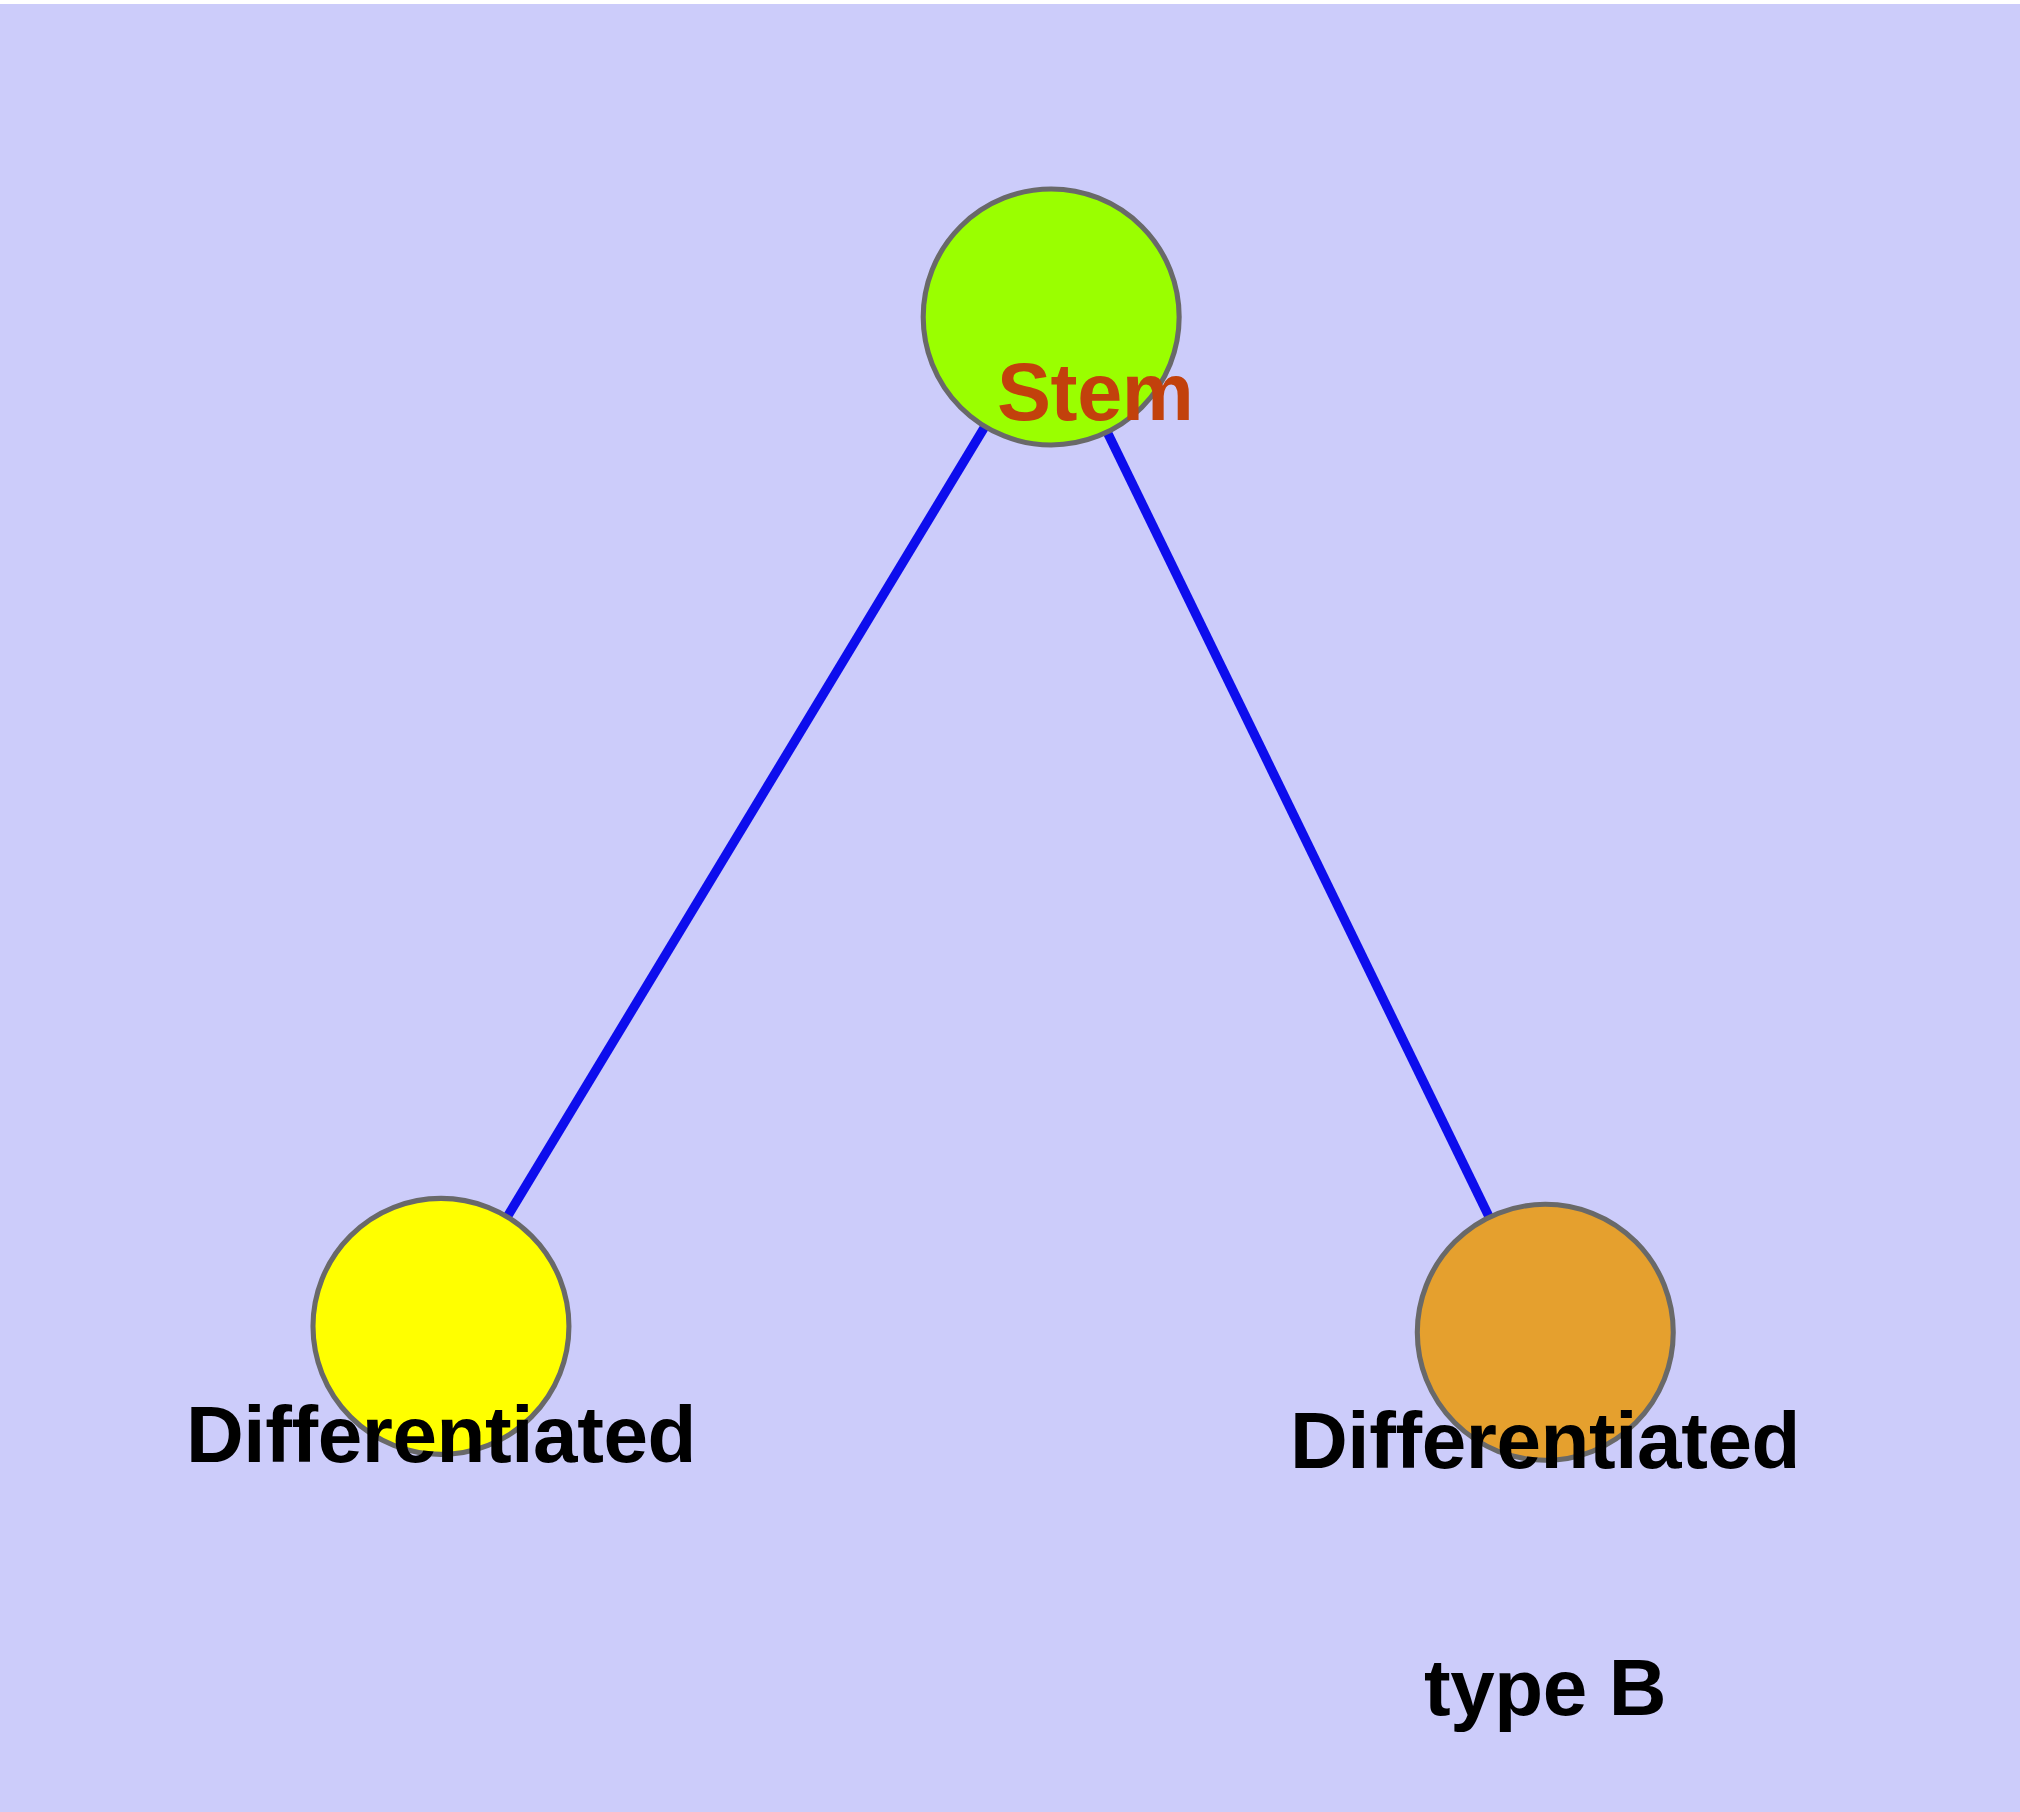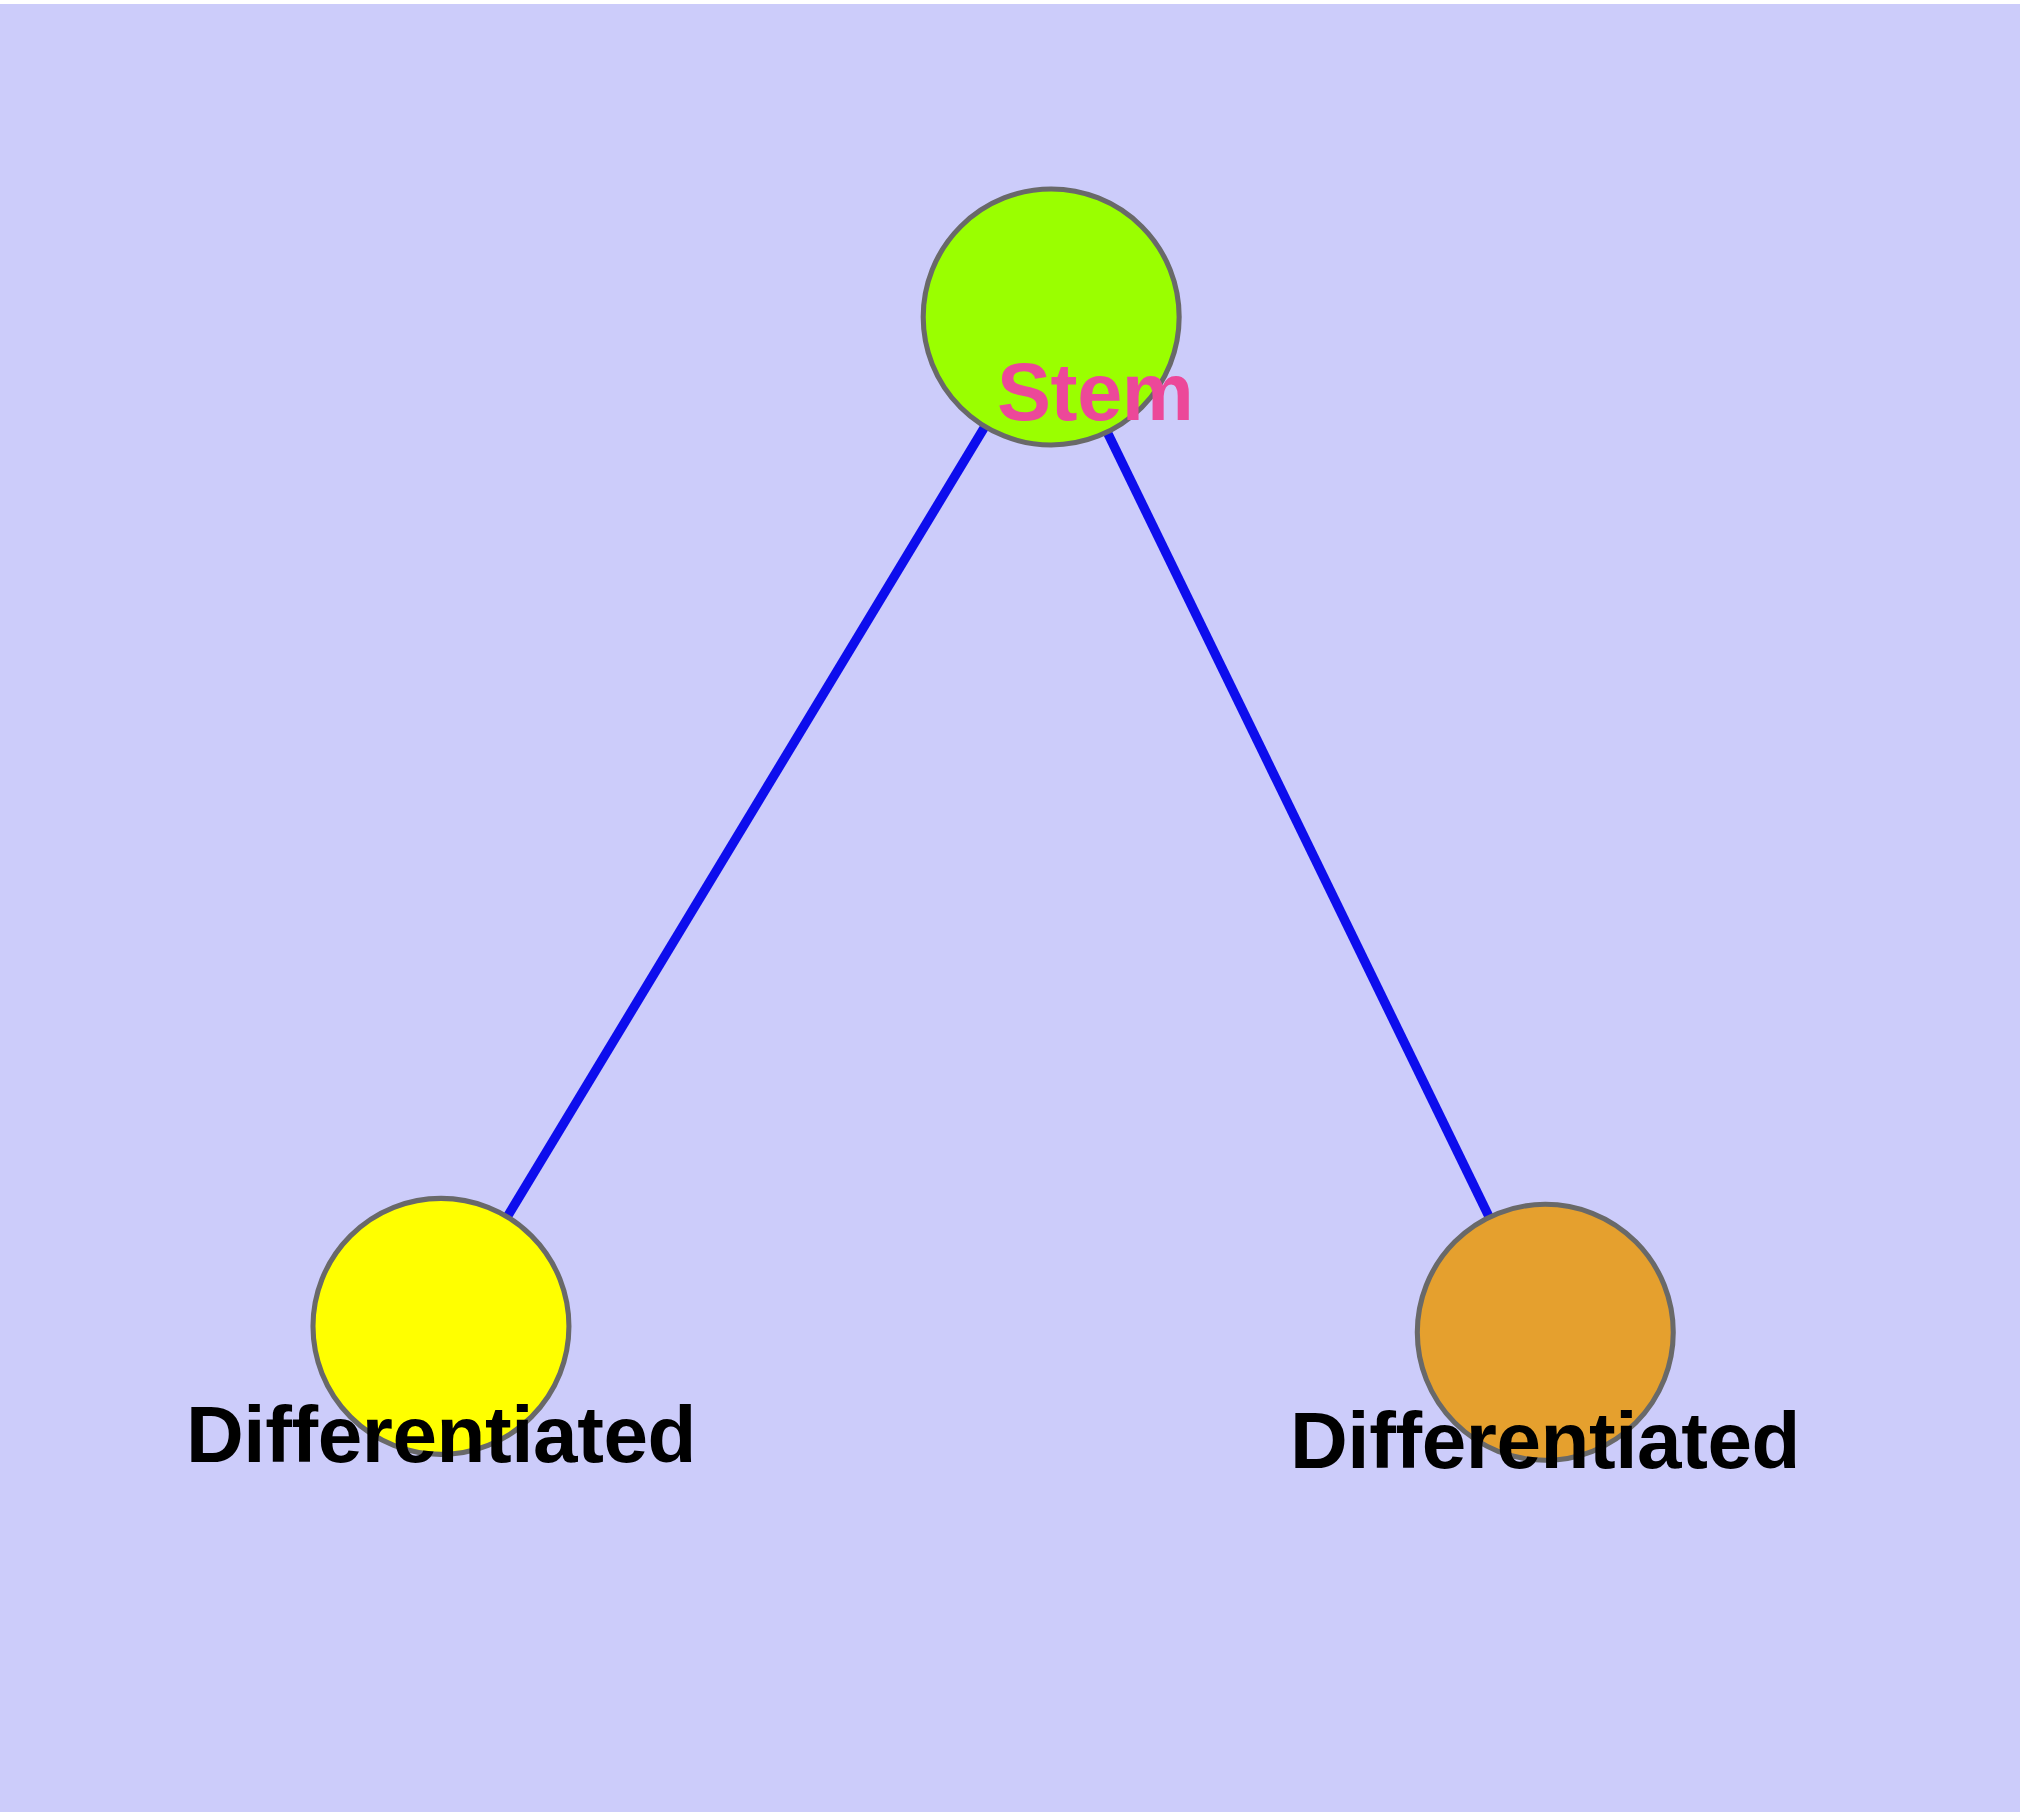--- a/index.html
+++ b/index.html
@@ -60,26 +60,27 @@
       <line class="graph-edge" x1="1240" y1="374" x2="520" y2="1565" stroke="#0d0ded" stroke-width="11"></line>
       <line class="graph-edge" x1="1240" y1="374" x2="1823" y2="1572" stroke="#0d0ded" stroke-width="11"></line>
     </g>
     <g>
       <circle class="graph-node" cx="520" cy="1565" r="151" fill="#ffff00" stroke="#696969" stroke-width="6"></circle>
       <circle class="graph-node" cx="1823" cy="1572" r="151" fill="#e5a02e" stroke="#696969" stroke-width="6"></circle>
       <circle class="graph-node" cx="1240" cy="374" r="151" fill="#9aff00" stroke="#696969" stroke-width="6"></circle>
     </g>
   </svg>
 
-  <div class="node-label single" style="left: 627px; top: 268px; width: 848px; color: #ec4899;">
+  <div class="node-label single" style="left: 627px; top: 268px; width: 848px; color: #c2410c;">
     <span>Stem</span>
   </div>
 
   <div class="node-label double" style="left: 17px; top: 1229px; width: 848px; color: rgb(0, 0, 0);">
     <div>Differentiated</div>
   </div>
 
   <div class="node-label double" style="left: 1121px; top: 1235px; width: 848px; color: rgb(0, 0, 0);">
     <div>Differentiated</div>
+    <div>type B</div>
   </div>
 
 </div>
 
 
 </body></html>

